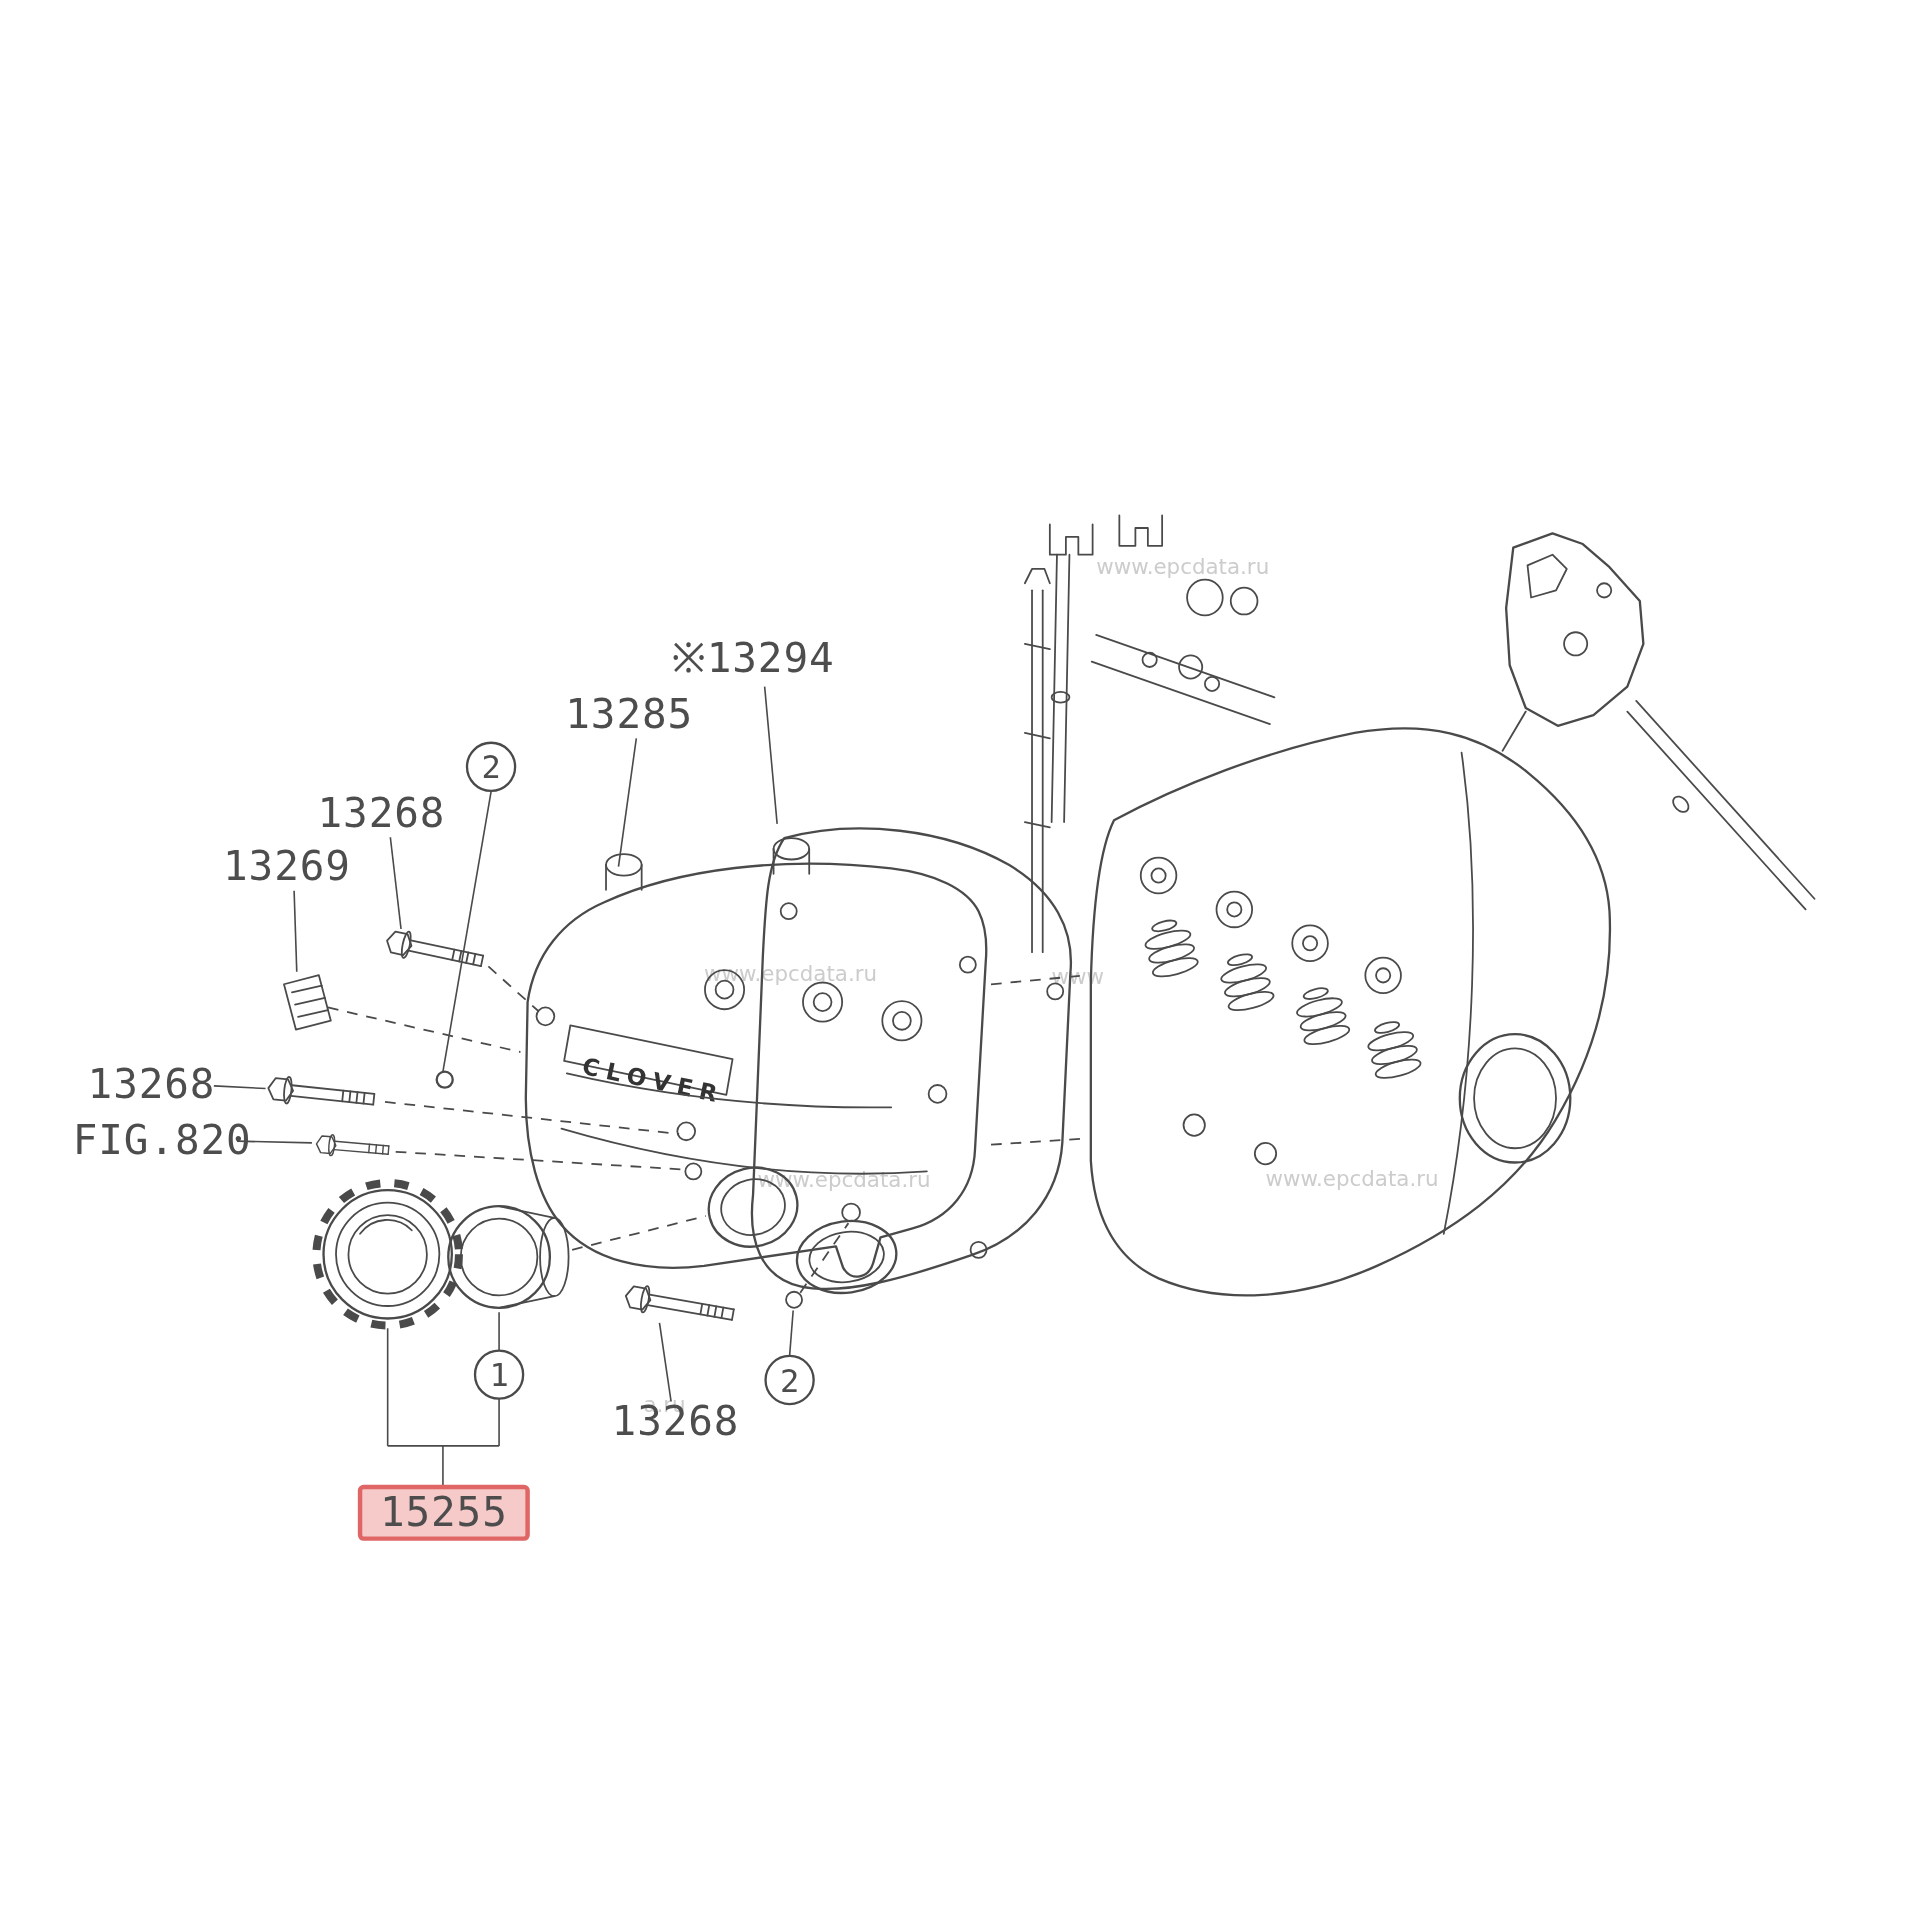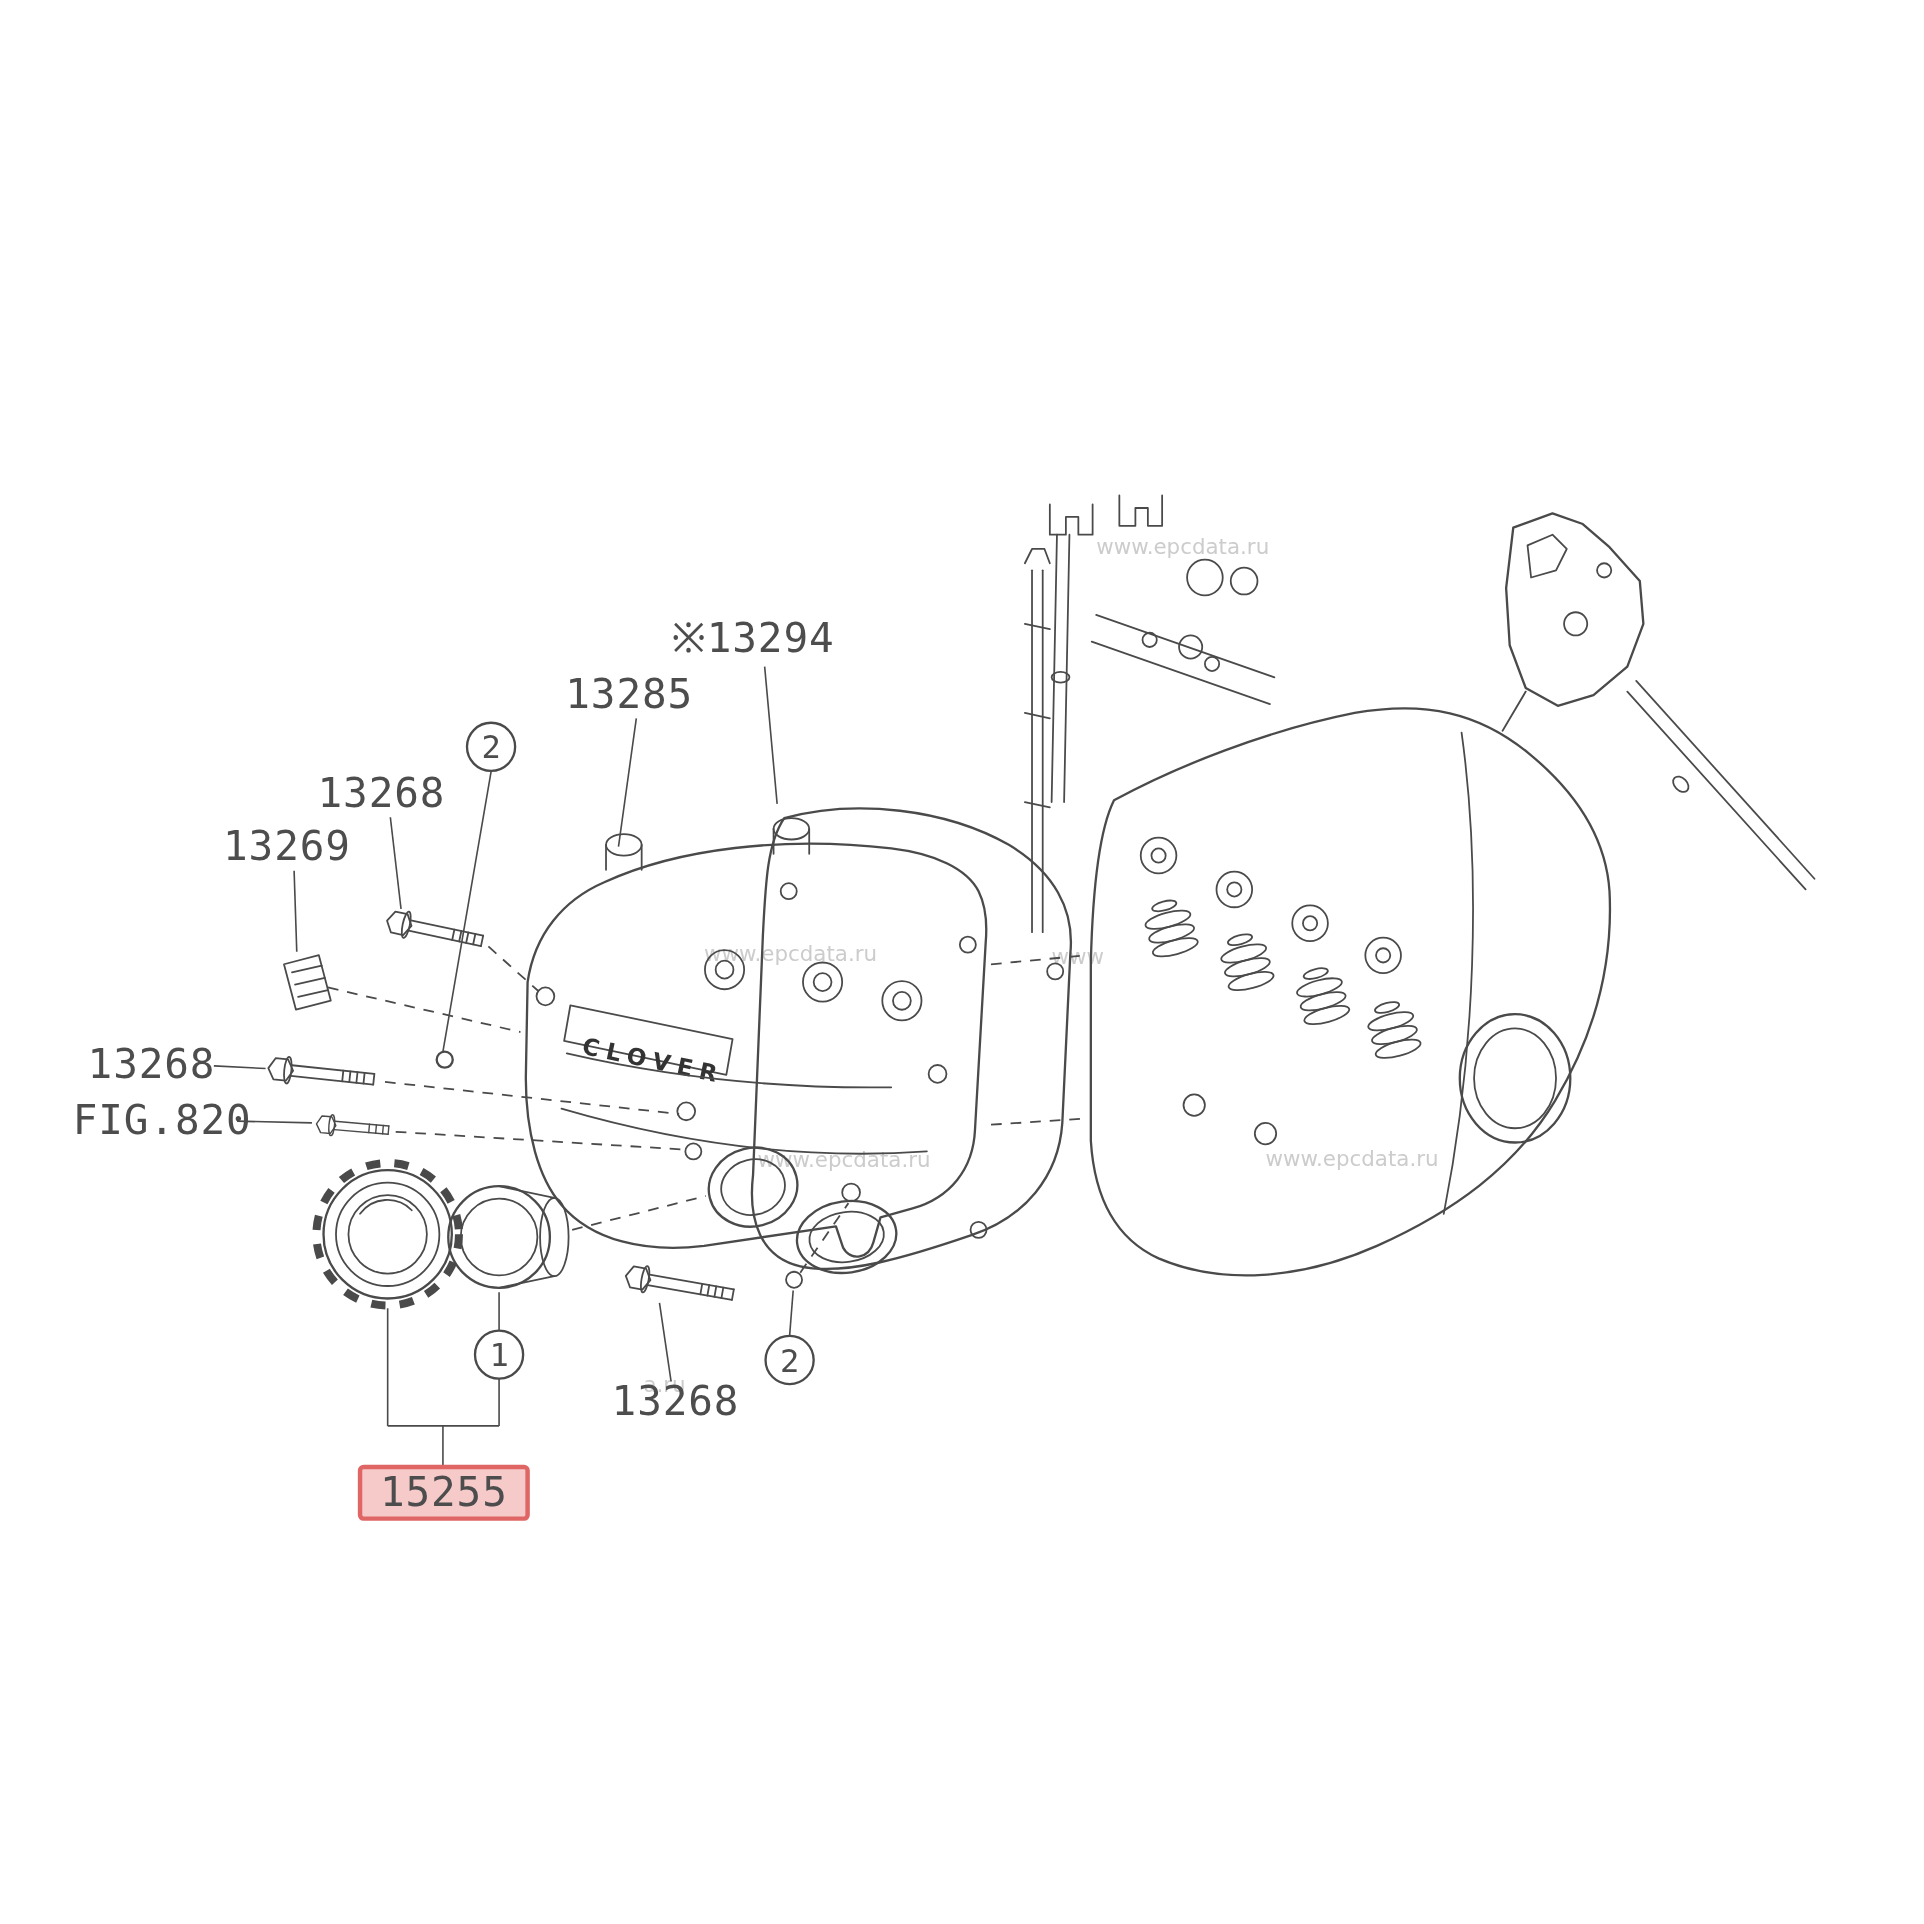--- a/index.html
+++ b/index.html
@@ -2,20 +2,21 @@
 <html style="font-size:14.3px"><head>
 <meta charset="utf-8">
 <style>
   html,body{margin:0;padding:0;background:#ffffff;}
   .canvas{
     position:relative;
     width:1925px;height:1665px;
     background:#ffffff;
     font-family:"DejaVu Sans",sans-serif;
     overflow:hidden;
+    margin-top:20px;
   }
   svg{display:block;}
   .ln{fill:none;stroke:#4a4a4a;stroke-width:2.6;stroke-linecap:round;stroke-linejoin:round;}
   .ln2{fill:none;stroke:#4a4a4a;stroke-width:2;stroke-linecap:round;stroke-linejoin:round;}
   .ldr{fill:none;stroke:#4a4a4a;stroke-width:1.8;}
   .dash{fill:none;stroke:#4a4a4a;stroke-width:2;stroke-dasharray:12 10;}
   .part-label{
     font-family:"DejaVu Sans Mono","Liberation Mono",monospace;
     font-size:46px;fill:#4d4d4d;letter-spacing:1px;
   }

